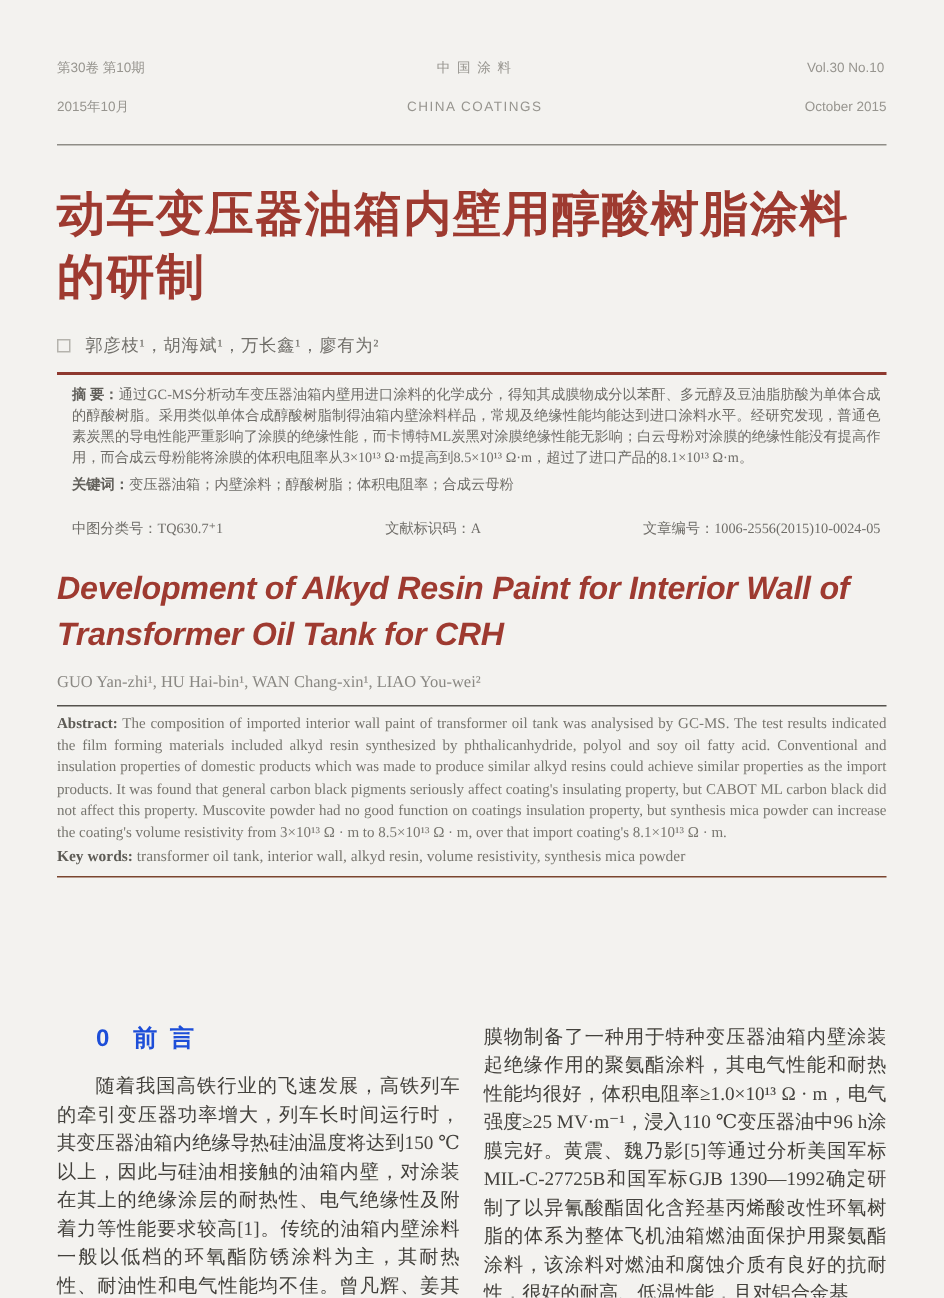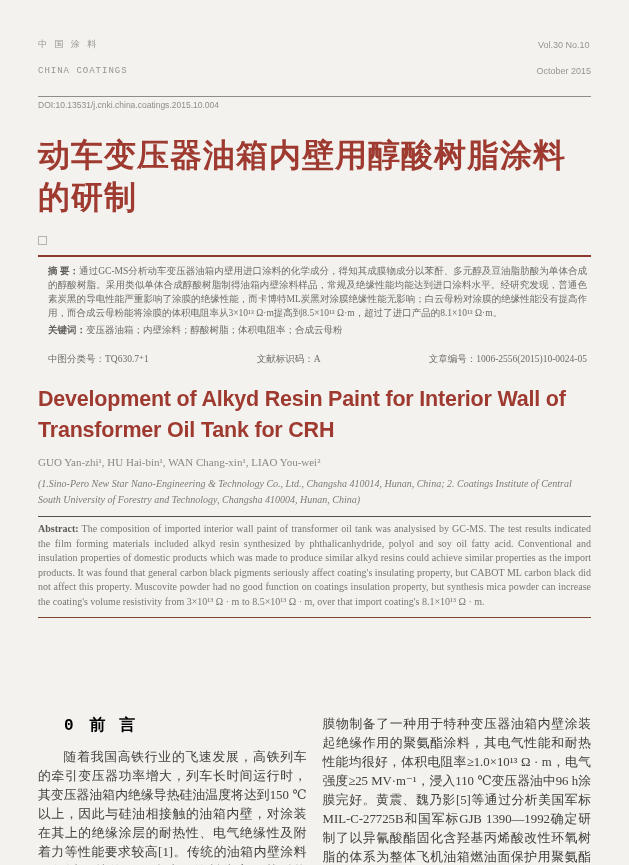--- a/index.html
+++ b/index.html
@@ -13,21 +13,21 @@
   }
   .page { padding: 26px 38px 0 38px; position: relative; }
 
   
   .jheader {
     display: flex; justify-content: space-between;
     font-family: "Liberation Sans", "DejaVu Sans", sans-serif;
     font-size: 9px; line-height: 13px; color: #97958f;
   }
   .jheader .col { white-space: pre-line; }
-  .jheader .col.center { text-align: left; letter-spacing: 1px; font-family: Liberation Mono, monospace; }
+  .jheader .col.center { text-align: center; letter-spacing: 1px; }
   .jheader .col.right { text-align: center; }
   .header-rule { border: 0; border-top: 1px solid #8f8d87; margin: 5px 0 0 0; }
   .doi-line { font-size: 8.5px; color: #8f8d87; margin-top: 3px;
     font-family: "Liberation Sans", "DejaVu Sans", sans-serif; }
 
   
   .title-cn {
     margin-top: 24px;
     font-family: "Liberation Sans", "DejaVu Sans", sans-serif;
     font-weight: bold; font-size: 32px; line-height: 1.32;
@@ -56,21 +56,21 @@
   .clc-row {
     display: flex; justify-content: space-between;
     margin: 4px 4px 0 10px; font-size: 9.5px; color: #6e6c67; align-items: center;
   }
 
   
   .title-en {
     margin-top: 18px;
     font-family: "Liberation Sans", "DejaVu Sans", sans-serif;
     font-weight: bold; font-size: 21.5px; line-height: 1.45;
-    letter-spacing: -0.2px; color: #9e3a30;
+    letter-spacing: -0.2px; color: #9e3a30; font-style: italic;
   }
   .authors-en {
     margin-top: 10px; font-size: 11px; color: #8a8883;
     font-family: Liberation Serif, serif;
   }
   .affil-en {
     margin-top: 8px; font-size: 10px; line-height: 1.55;
     font-style: italic; color: #7d7b76;
   }
   .dark-rule { border: 0; border-top: 1.5px solid #55524d; margin: 9px 0 0 0; }
@@ -81,78 +81,85 @@
     color: #78766f; text-align: justify;
   }
   .abs-en .lbl, .kw-en .lbl { font-weight: bold; color: #5d5b55; }
   .kw-en { margin-top: 2px; font-size: 10.3px; color: #78766f; }
   .brown-rule { border: 0; border-top: 1.5px solid #7a452f; margin: 7px 0 0 0; }
 
   
   .body-section { display: flex; gap: 16px; margin-top: 97px; }
   .col-left, .col-right { width: 269px; }
   .sec-heading {
-    font-family: Liberation Mono, monospace;
-    font-weight: bold; font-size: 16px; color: #000000;
+    font-family: Liberation Sans, sans-serif;
+    font-weight: bold; font-size: 16px; color: #1d4ed8;
     padding-left: 26px; letter-spacing: 2px; margin-bottom: 12px;
   }
   .sec-heading .num { margin-right: 14px; }
   .bodytext {
     font-size: 12.8px; line-height: 19px; color: #43413c;
     text-align: justify;
   }
   .bodytext.indent { text-indent: 2em; }
 </style>
 </head>
 <body>
 
 <div class="page">
 
   <div class="jheader">
+    <div class="col">
+      <div>第30卷 第10期</div>
+      <div>2015年10月</div>
+    </div>
     <div class="col center">
       <div>中 国 涂 料</div>
       <div>CHINA COATINGS</div>
     </div>
     <div class="col right">
       <div>Vol.30 No.10</div>
       <div>October 2015</div>
     </div>
   </div>
   <hr class="header-rule">
-  <div class="doi-line">DOI:10.13531/j.cnki.china.coatings.2015.10.004</div>
 
   <h1 class="title-cn" style="margin-bottom:0;">动车变压器油箱内壁用醇酸树脂涂料的研制</h1>
 
   <div class="authors-row">
     <span class="author-box"></span>
+    <span class="authors-cn">郭彦枝¹，胡海斌¹，万长鑫¹，廖有为²</span>
   </div>
 
   <hr class="red-rule">
 
   <p class="abs-cn" style="margin-bottom:0;">
     <span class="lbl">摘  要：</span><span>通过GC-MS分析动车变压器油箱内壁用进口涂料的化学成分，得知其成膜物成分以苯酐、多元醇及豆油脂肪酸为单体合成的醇酸树脂。采用类似单体合成醇酸树脂制得油箱内壁涂料样品，常规及绝缘性能均能达到进口涂料水平。经研究发现，普通色素炭黑的导电性能严重影响了涂膜的绝缘性能，而卡博特ML炭黑对涂膜绝缘性能无影响；白云母粉对涂膜的绝缘性能没有提高作用，而合成云母粉能将涂膜的体积电阻率从3×10¹³ Ω·m提高到8.5×10¹³ Ω·m，超过了进口产品的8.1×10¹³ Ω·m。</span>
   </p>
   <p class="kw-cn" style="margin-bottom:16px;">
     <span class="lbl">关键词：</span><span>变压器油箱；内壁涂料；醇酸树脂；体积电阻率；合成云母粉</span>
   </p>
   <div class="clc-row">
     <span>中图分类号：TQ630.7⁺1</span>
     <span>文献标识码：A</span>
     <span>文章编号：1006-2556(2015)10-0024-05</span>
   </div>
 
   <h2 class="title-en" style="margin-bottom:0;">Development of Alkyd Resin Paint for Interior Wall of Transformer Oil Tank for CRH</h2>
   <div class="authors-en">GUO Yan-zhi¹, HU Hai-bin¹, WAN Chang-xin¹, LIAO You-wei²</div>
-  <div class="affil-en">(1.Sino-Pero New Star Nano-Engineering &amp; Technology Co., Ltd., Changsha 410014, Hunan, China; 2. Coatings Institute of Central South University of Forestry and Technology, Changsha 410004, Hunan, China)</div>
 
   <hr class="dark-rule">
 
   <p class="abs-en" style="margin-bottom:0;">
     <span class="lbl">Abstract:</span>
     <span>The composition of imported interior wall paint of transformer oil tank was analysised by GC-MS. The test results indicated the film forming materials included alkyd resin synthesized by phthalicanhydride, polyol and soy oil fatty acid. Conventional and insulation properties of  domestic products which was made to produce similar alkyd resins could achieve similar properties as the import products. It was found that general carbon black pigments seriously affect coating's insulating property, but CABOT ML carbon black did not affect this property. Muscovite powder had no good function on coatings insulation property, but synthesis mica powder can increase the coating's volume resistivity from 3×10¹³ Ω · m to 8.5×10¹³ Ω · m, over that import coating's 8.1×10¹³ Ω · m.</span>
+  </p>
+  <p class="kw-en" style="margin-bottom:0;">
+    <span class="lbl">Key words:</span>
+    <span>transformer oil tank, interior wall, alkyd resin, volume resistivity, synthesis mica powder</span>
   </p>
 
   <hr class="brown-rule">
 
   <div class="body-section">
     <div class="col-left">
       <div class="sec-heading">
         <span class="num">0</span><span>前  言</span>
       </div>
       <p class="bodytext indent" style="margin:0;">随着我国高铁行业的飞速发展，高铁列车的牵引变压器功率增大，列车长时间运行时，其变压器油箱内绝缘导热硅油温度将达到150 ℃以上，因此与硅油相接触的油箱内壁，对涂装在其上的绝缘涂层的耐热性、电气绝缘性及附着力等性能要求较高[1]。传统的油箱内壁涂料一般以低档的环氧酯防锈涂料为主，其耐热性、耐油性和电气性能均不佳。曾凡辉、姜其斌[4]等采用环氧改性丙烯酸树脂与异氰酸酯为成</p>

